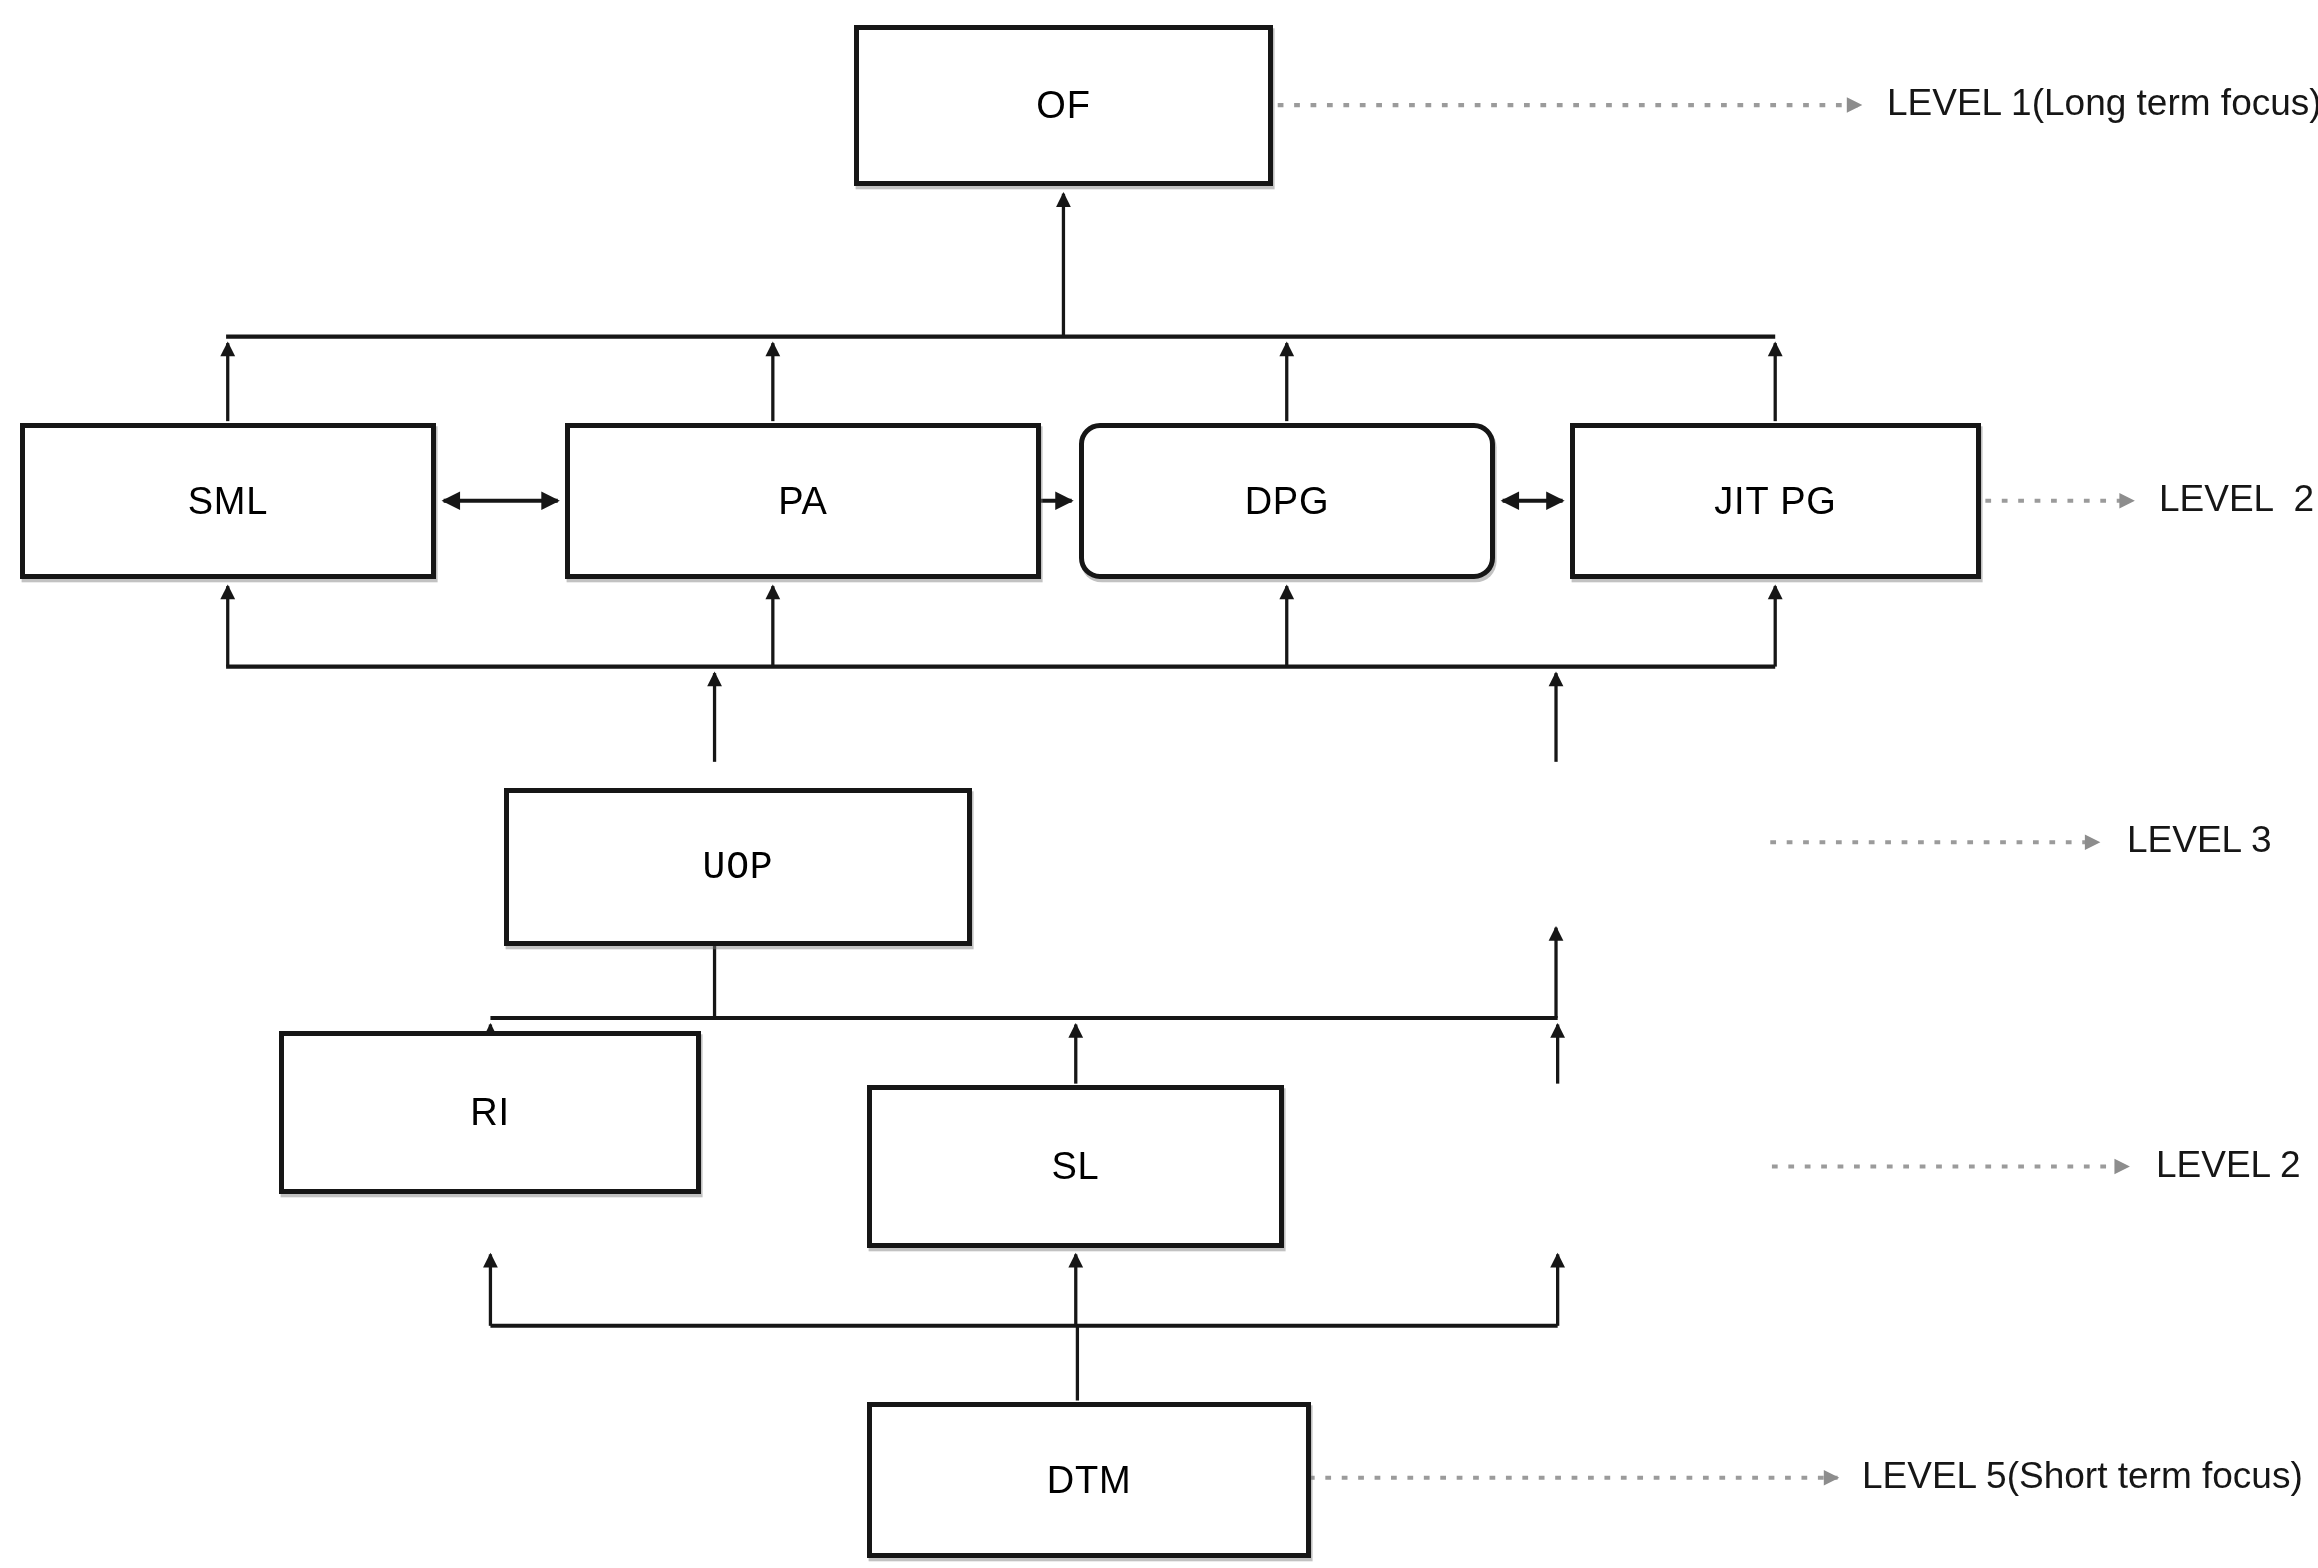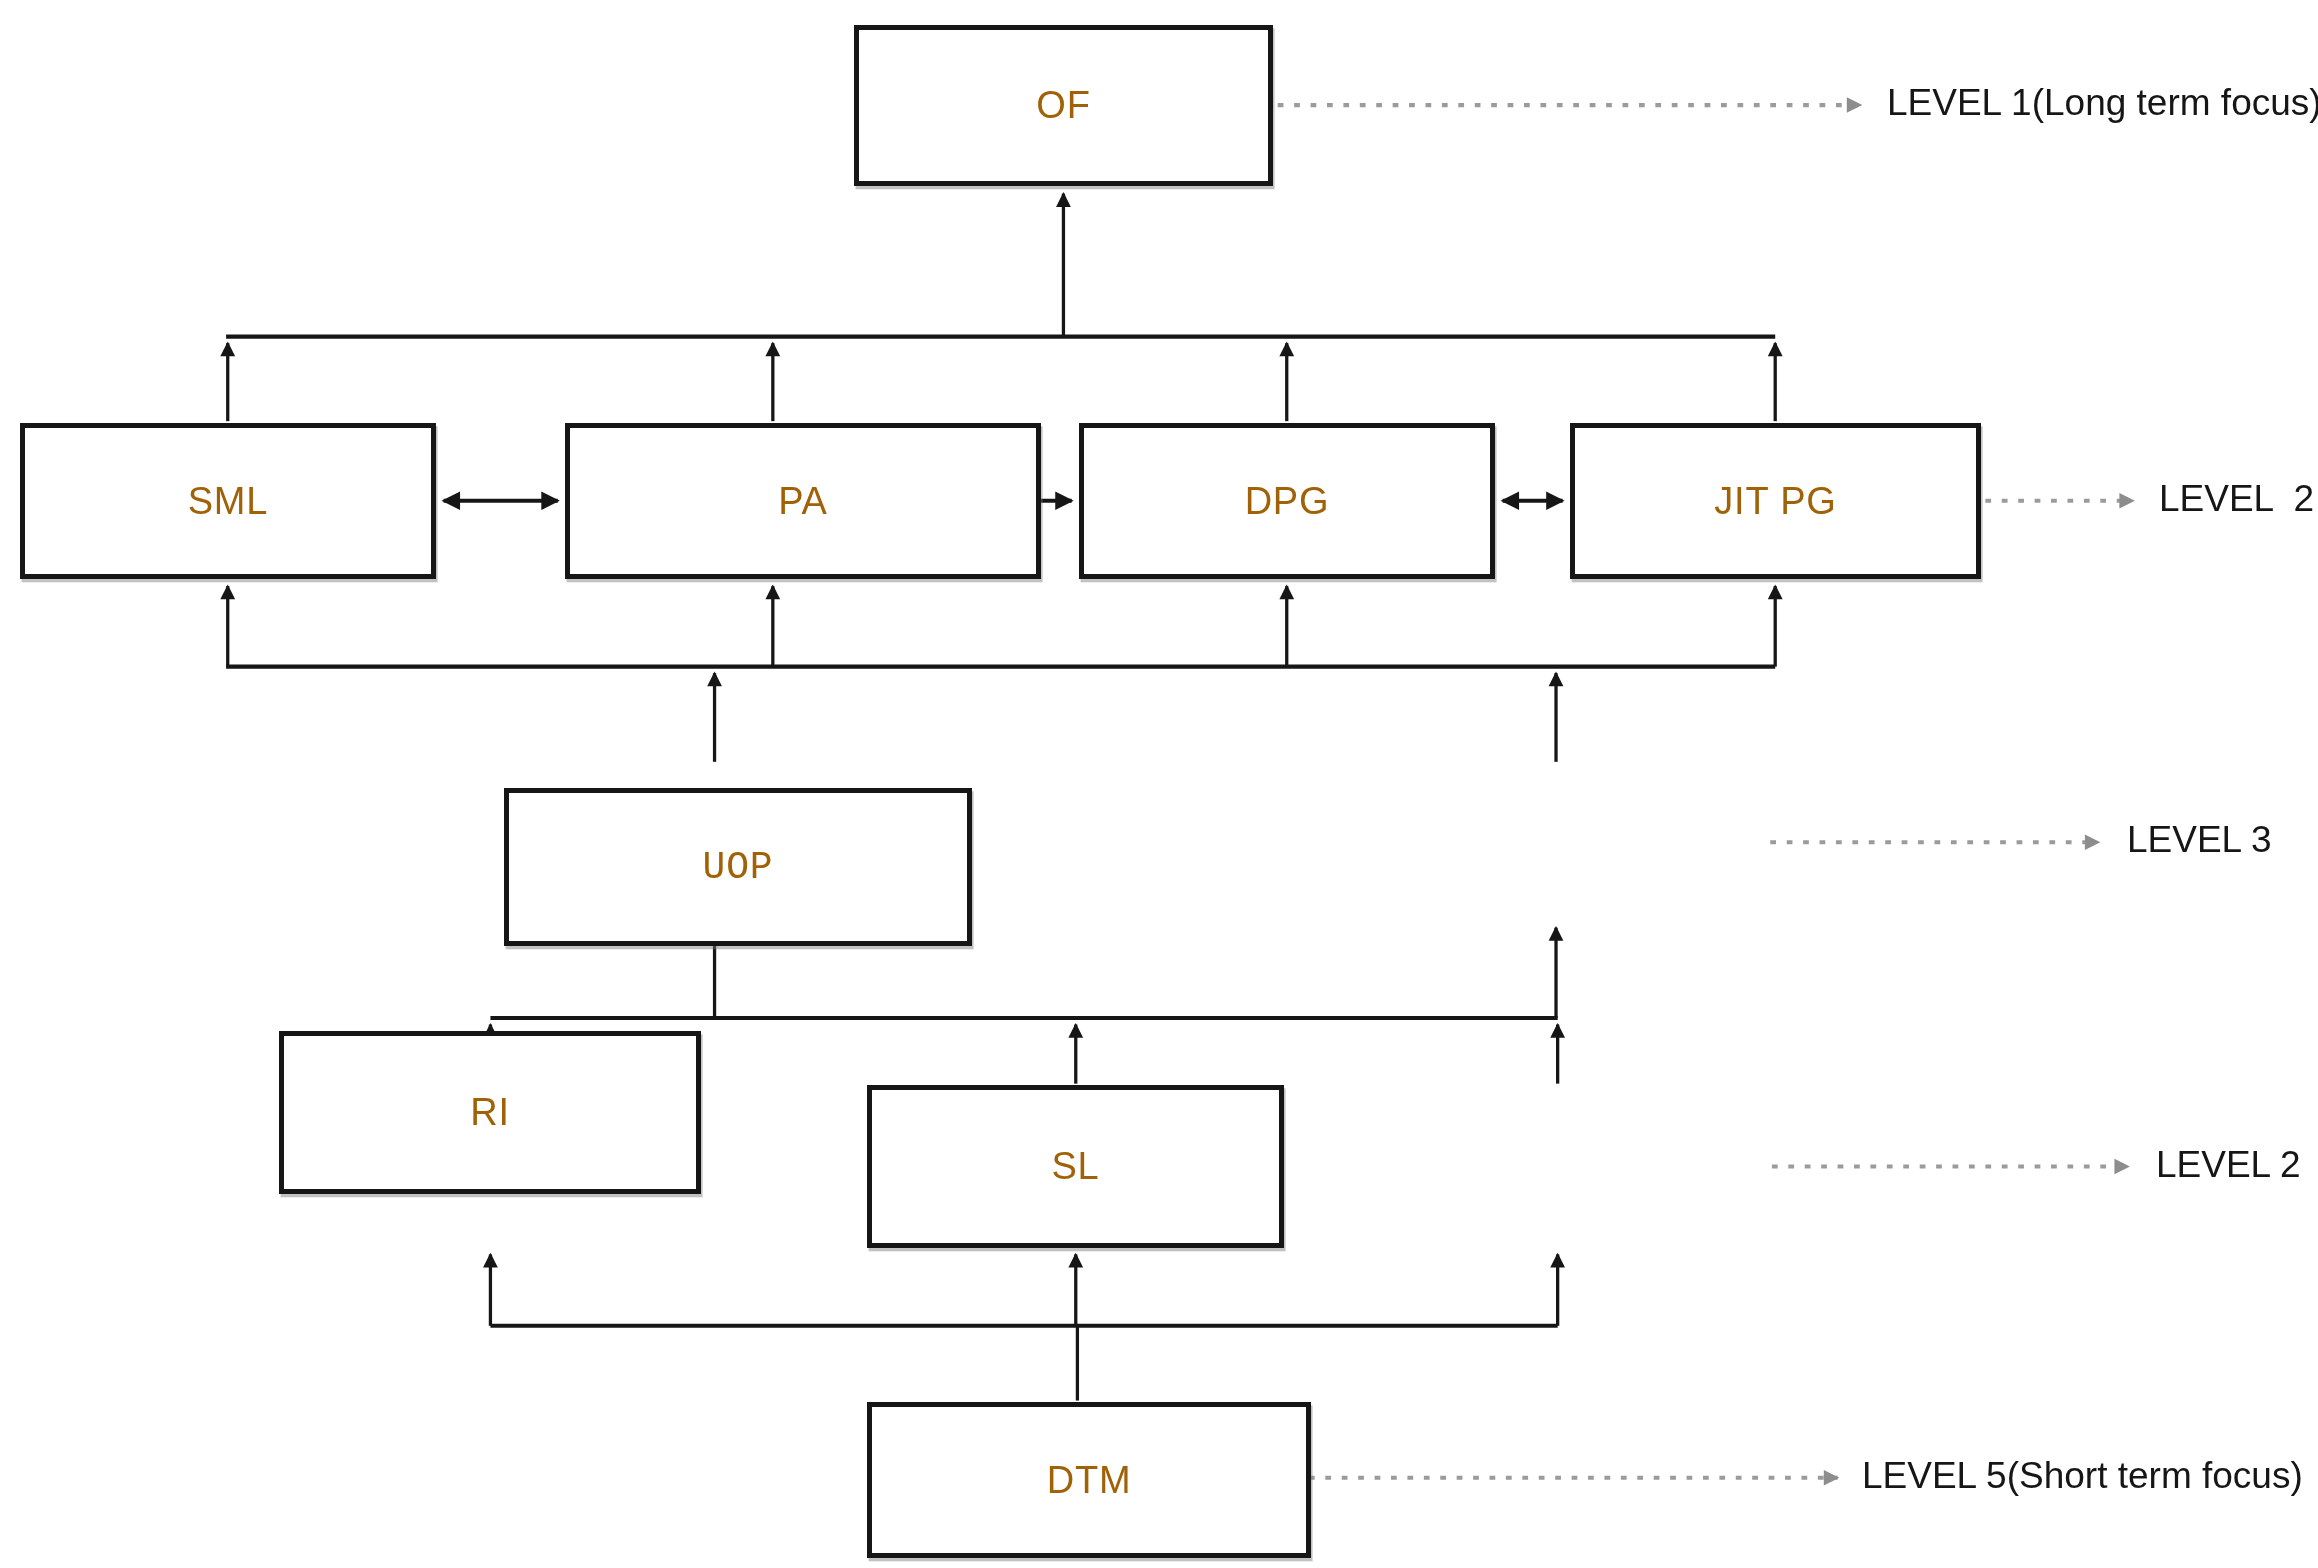--- a/index.html
+++ b/index.html
@@ -29,21 +29,21 @@
     border: 5.7px solid #161616;
     background: #ffffff;
     display: flex;
     align-items: center;
     justify-content: center;
     box-shadow: 1.6px 3.3px 0 rgba(120,120,120,0.45);
   }
   .node-label {
     font-size: 38px;
     letter-spacing: 0.8px;
-    color: #a16207;
+    color: #000000;
     white-space: pre;
   }
   .level-label {
     position: absolute;
     transform: translateY(-54%);
     font-size: 37px;
     letter-spacing: 0px;
     color: #161616;
     white-space: pre;
   }
@@ -117,21 +117,21 @@
   <div class="node" style="left:854px; top:25px; width:419px; height:161px;">
     <span class="node-label">OF</span>
   </div>
 
   <div class="node" style="left:20px; top:423px; width:416px; height:156px;">
     <span class="node-label">SML</span>
   </div>
   <div class="node" style="left:565px; top:423px; width:476px; height:156px;">
     <span class="node-label">PA</span>
   </div>
-  <div class="node" style="left:1079px; top:423px; width:416px; height:156px;">
+  <div class="node" style="left:1079px; top:423px; width:416px; height:156px;border-radius:21px;">
     <span class="node-label">DPG</span>
   </div>
   <div class="node" style="left:1570px; top:423px; width:411px; height:156px;">
     <span class="node-label">JIT PG</span>
   </div>
 
   <div class="node" style="left:504px; top:788px; width:468px; height:158px;font-family:Liberation Mono, monospace;">
     <span class="node-label">UOP</span>
   </div>
 

